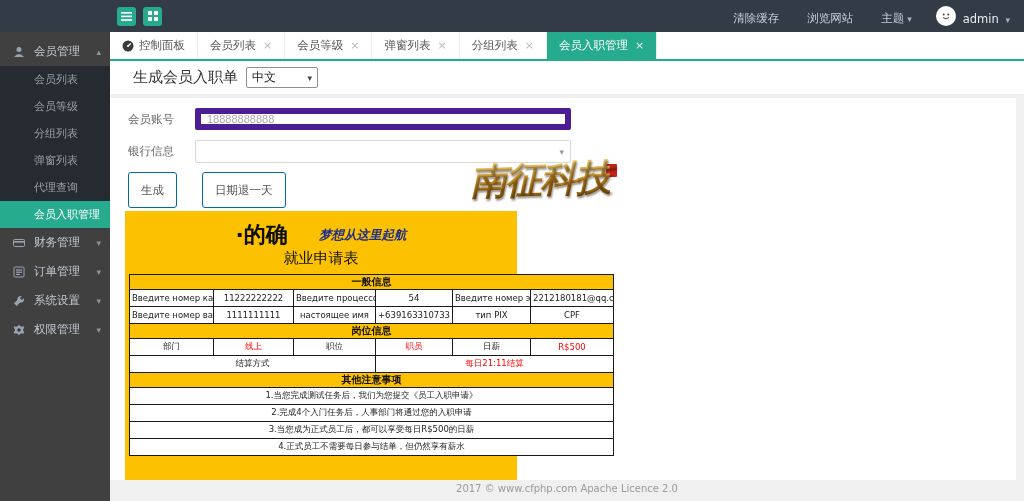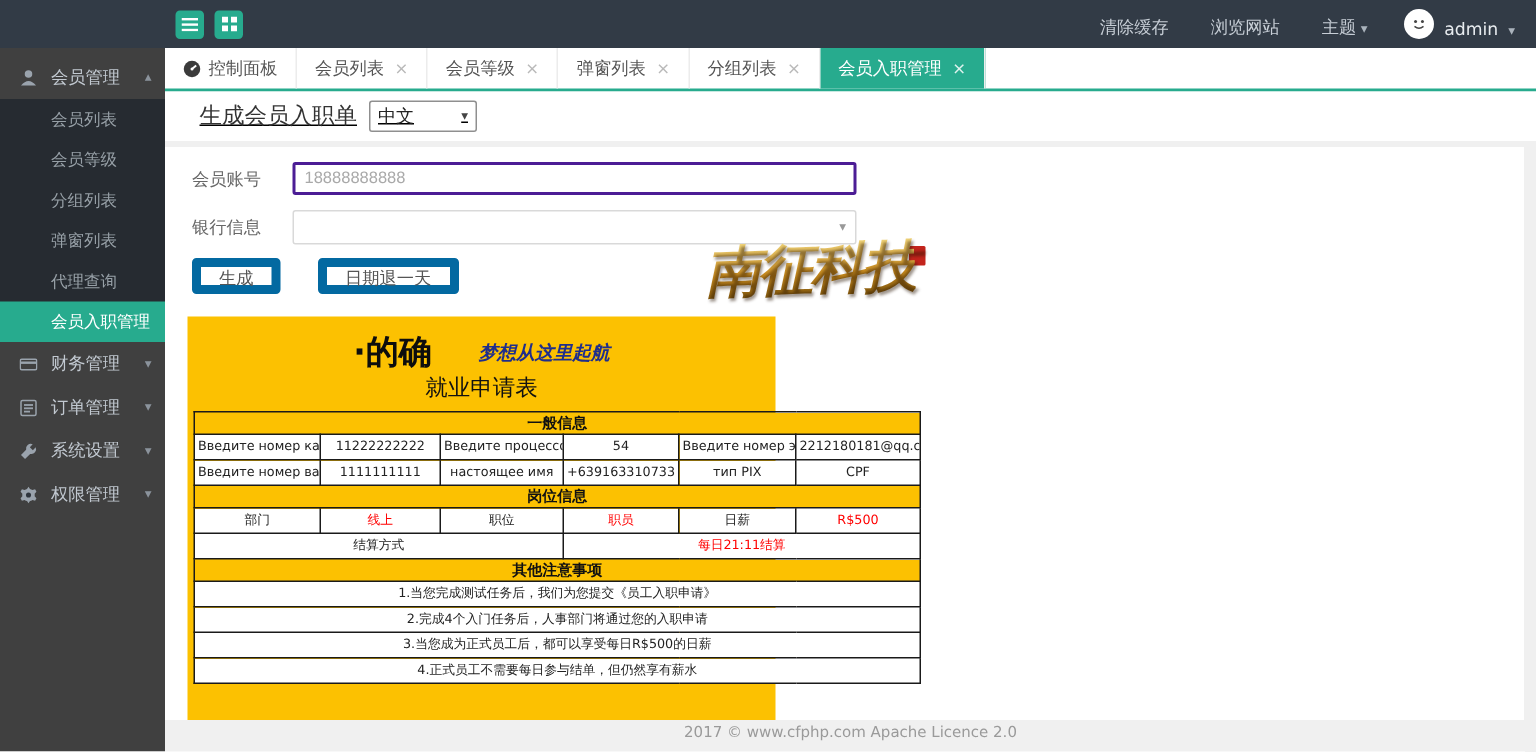--- a/index.html
+++ b/index.html
@@ -44,40 +44,40 @@
   .tabbar { position:absolute; top:0; left:0; right:0; height:29px;
     background:#fff; border-bottom:2px solid #27ab8e; display:flex; }
   .tab { display:flex; align-items:center; padding:0 12px; font-size:11.5px;
     color:#555; border-right:1px solid #ececec; cursor:pointer; white-space:nowrap; }
   .tab .dash-ic { margin-right:5px; display:flex; }
   .tab .x { margin-left:7px; color:#b9b9b9; font-size:11px; }
   .tab.active { background:#27ab8e; color:#fff; }
   .tab.active .x { color:#dff3ee; }
 
   .title-strip { position:absolute; top:29px; left:0; right:0; height:33px;
-    background:#fff; display:flex; align-items:center; padding-left:23px;text-decoration:underline; }
+    background:#fff; display:flex; align-items:center; padding-left:23px; }
   .page-title { font-size:15px; color:#333; margin-right:8px; }
   .lang-select { min-width:72px; height:21px; border:1px solid #8f8f8f;
     border-radius:2px; font-size:12px; color:#222; display:flex;
     align-items:center; padding:0 5px; background:#fff; cursor:pointer; }
   .lang-select .cr { margin-left:auto; font-size:9px; color:#444; }
 
   .panel { position:absolute; top:66px; left:0; right:8px; height:382px;
     background:#fff; }
 
   .frm-row { position:absolute; display:flex; align-items:center; }
   .frm-label { width:62px; text-align:center; font-size:11.5px; color:#676767; }
-  .frm-input { width:376px; height:22px; border:2px solid #4c1d95;
+  .frm-input { width:376px; height:22px; border:6px solid #4c1d95;
     border-radius:2px; margin-left:13px; font-size:11px; color:#a9a9a9;
     padding:0 6px; background:#fff; }
   .frm-select { width:376px; height:23px; border:1px solid #d9d9d9;
     border-radius:2px; margin-left:13px; display:flex; align-items:center;
     padding:0 6px; color:#888; font-size:11px; background:#fff; cursor:pointer; }
   .frm-select .cr { margin-left:auto; color:#999; font-size:9px; }
-  .btn { height:24px; padding:0 12px; background:#fff; border:6px solid #0369a1;
+  .btn { height:36px; padding:0 12px; background:#fff; border:1px solid #0369a1;
     border-radius:3px; font-size:11.5px; color:#555; cursor:pointer;
     font-family:inherit; }
 
   
   .brand-logo { position:absolute; left:328px; top:56px; width:210px; height:52px;
     display:flex; align-items:center; justify-content:center; z-index:5;
     pointer-events:none; }
   .brand-logo .txt { font-size:37px; font-weight:900; font-style:italic;
     letter-spacing:-2px; background:linear-gradient(180deg,#f9e28a 5%,#c78a1e 55%,#6e4a0a 95%);
     -webkit-background-clip:text; background-clip:text; color:transparent;

